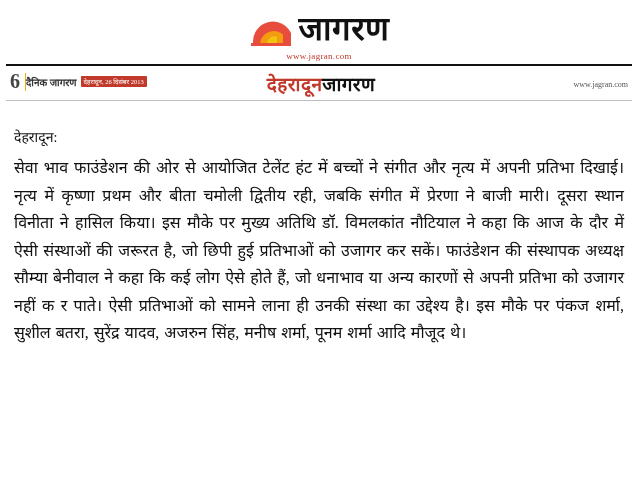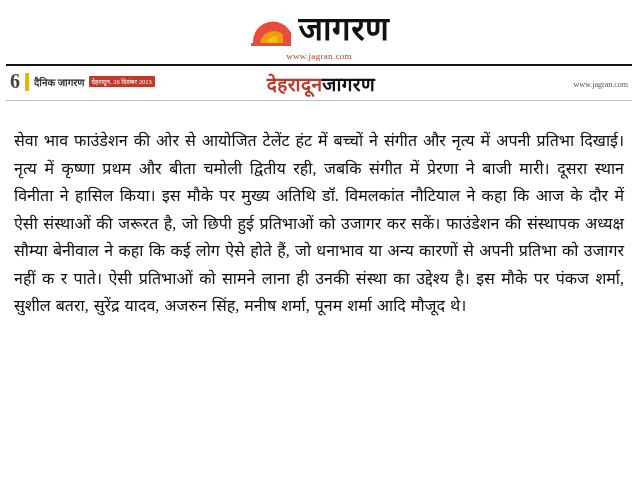--- a/index.html
+++ b/index.html
@@ -101,22 +101,21 @@
   .page-no {
     font-family: "Liberation Serif", serif;
     font-size: 20px;
     font-weight: bold;
     color: #444444;
   }
   .page-tag {
     display: flex;
     align-items: center;
     gap: 4px;
-    border-left: 4px solid #eab308;
-    padding-left: 5px;
+    border-left: 1px solid #eab308;
     height: 18px;
   }
   .page-tag-name {
     font-family: "Liberation Serif", serif;
     font-size: 10px;
     font-weight: bold;
     color: #333333;
   }
   .page-tag-date {
     font-family: "Liberation Serif", serif;
@@ -195,16 +194,17 @@
         <span class="page-tag-date">देहरादून, 26 दिसंबर 2013</span>
       </span>
     </div>
     <div class="edition-center">
       <span class="red">देहरादून</span><span>जागरण</span>
     </div>
     <div class="top-right-url">www.jagran.com</div>
   </div>
 
   <div class="article">
+    <div class="dateline">देहरादून:</div>
     <div class="body-text">सेवा भाव फाउंडेशन की ओर से आयोजित टेलेंट हंट में बच्चों ने संगीत और नृत्य में अपनी प्रतिभा दिखाई। नृत्य में कृष्णा प्रथम और बीता चमोली द्वितीय रही, जबकि संगीत में प्रेरणा ने बाजी मारी। दूसरा स्थान विनीता ने हासिल किया। इस मौके पर मुख्य अतिथि डॉ. विमलकांत नौटियाल ने कहा कि आज के दौर में ऐसी संस्थाओं की जरूरत है, जो छिपी हुई प्रतिभाओं को उजागर कर सकें। फाउंडेशन की संस्थापक अध्यक्ष सौम्या बेनीवाल ने कहा कि कई लोग ऐसे होते हैं, जो धनाभाव या अन्य कारणों से अपनी प्रतिभा को उजागर नहीं क र पाते। ऐसी प्रतिभाओं को सामने लाना ही उनकी संस्था का उद्देश्य है। इस मौके पर पंकज शर्मा, सुशील बतरा, सुरेंद्र यादव, अजरुन सिंह, मनीष शर्मा, पूनम शर्मा आदि मौजूद थे।</div>
   </div>
 
 </div>
 
 </body></html>

